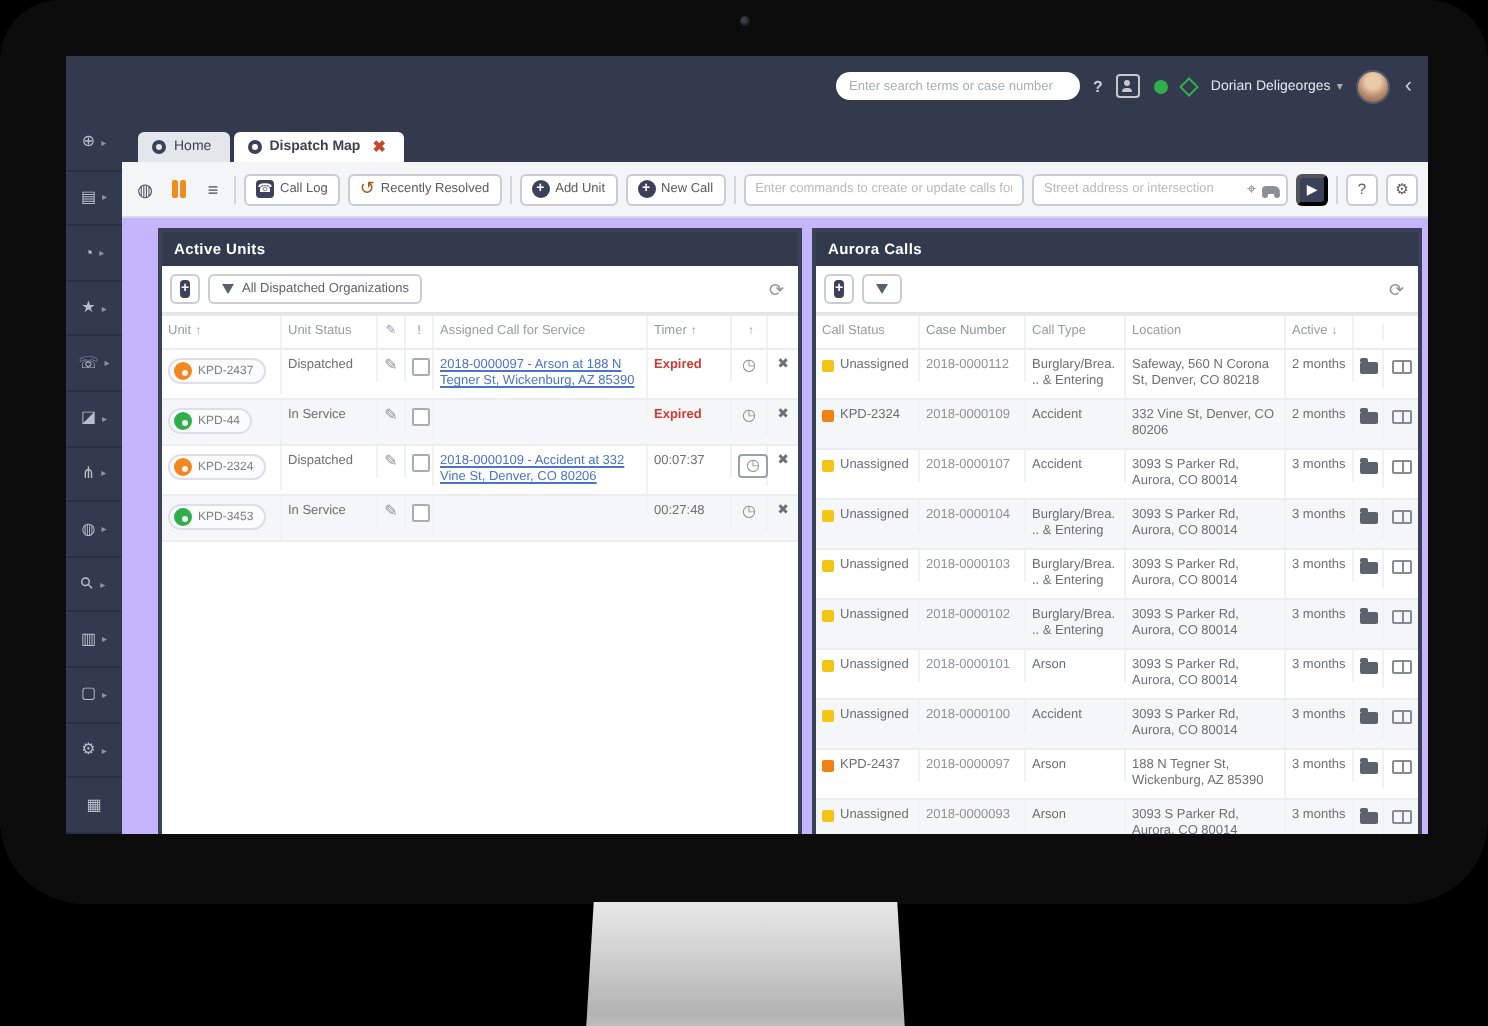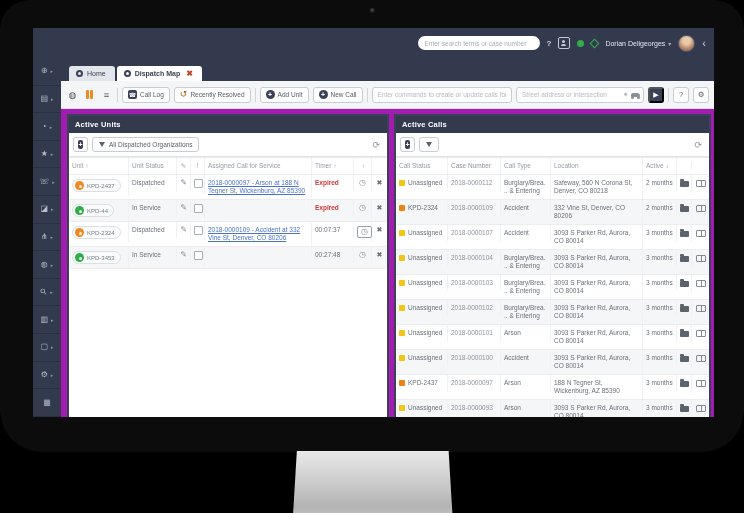--- a/index.html
+++ b/index.html
@@ -77,21 +77,21 @@
   .ico-crosshair{color:#8a9098;font-size:8px;line-height:8px;}
   .ico-car{position:relative;width:9px;height:4px;background:#8a9098;border-radius:2px 3px 1px 1px;margin-top:1px;}
   .ico-car::before,.ico-car::after{content:"";position:absolute;bottom:-2px;width:3px;height:3px;
     border-radius:50%;background:#8a9098;}
   .ico-car::before{left:0;}.ico-car::after{right:0;}
   .tb-play{width:16px;height:16px;background:#3a4158;border-radius:3px;color:#fff;font-size:7px;
     display:flex;align-items:center;justify-content:center;}
   .tb-sq{width:16px;height:16px;background:#fff;border:1px solid #c8ccd3;border-radius:3px;
     font-size:7.5px;color:#555b64;display:flex;align-items:center;justify-content:center;}
   
-  .content{flex:1;display:flex;gap:5px;padding:5px 3px 0 6px;min-height:0;background:#a21caf;}
+  .content{flex:1;display:flex;gap:5px;padding:5px 3px 0 18px;min-height:0;background:#c4b5fd;}
   .panel{border:2px solid #3a4159;border-bottom:none;background:#fff;display:flex;
     flex-direction:column;min-height:0;}
   .panel.units{width:318px;flex:none;}
   .panel.calls{flex:1;min-width:0;}
   .panel-header{background:#333a4e;color:#fff;font-size:7.5px;font-weight:bold;
     padding:4px 6px;flex:none;letter-spacing:.2px;}
   .subbar{display:flex;align-items:center;gap:4px;padding:4px 4px;border-bottom:1px solid #e2e4e8;flex:none;}
   .sub-plus{width:15px;height:15px;border:1px solid #c8ccd3;border-radius:3px;background:#fff;
     display:flex;align-items:center;justify-content:center;}
   .sub-plus i{width:9px;height:9px;background:#3a4158;border-radius:2px;color:#fff;font-size:7px;
@@ -357,21 +357,21 @@
                   <div class="tc u-chk"><span class="chkbox"></span></div>
                   <div class="tc u-call"></div>
                   <div class="tc u-timer">00:27:48</div>
                   <div class="tc u-clock"><span class="glyph">◷</span></div>
                   <div class="tc u-x x-ico">✖</div>
                 </div>
               </div>
           </section>
 
           <section class="panel calls">
-            <div class="panel-header">Active Calls</div>
+            <div class="panel-header">Aurora Calls</div>
             <div class="subbar">
               <button class="sub-plus">
                   <i>+</i>
                 </button>
               <button class="sub-filter">
                 <span class="funnel"></span>
               </button>
               <span class="sub-refresh">⟳</span>
             </div>
             <div class="tbl" id="calls-table">

